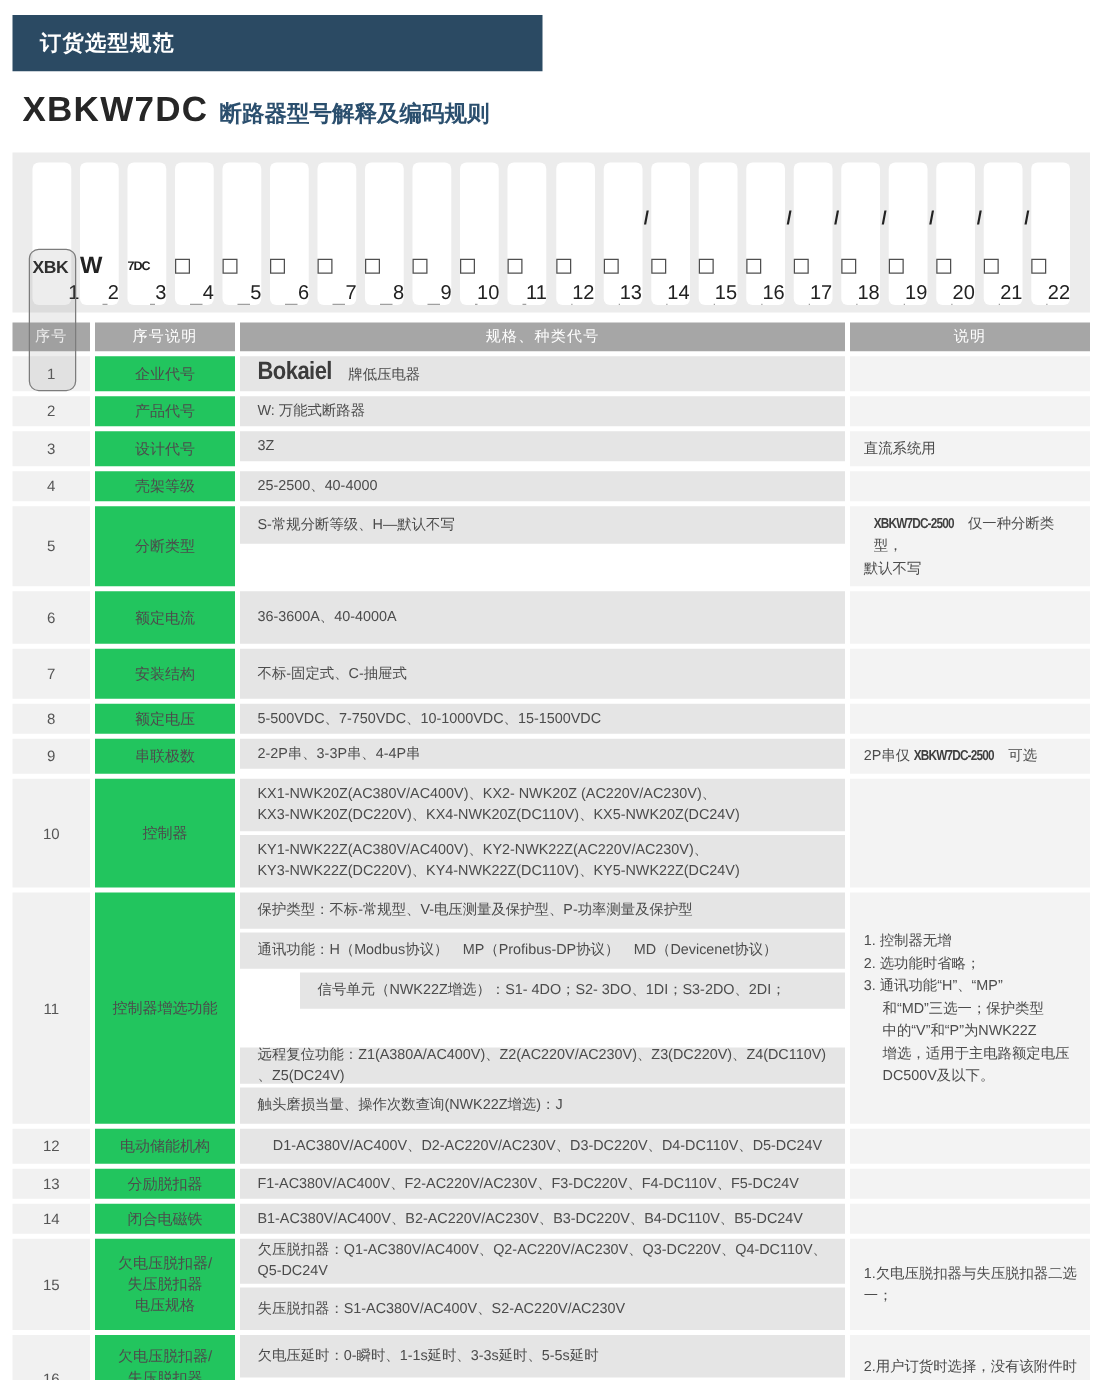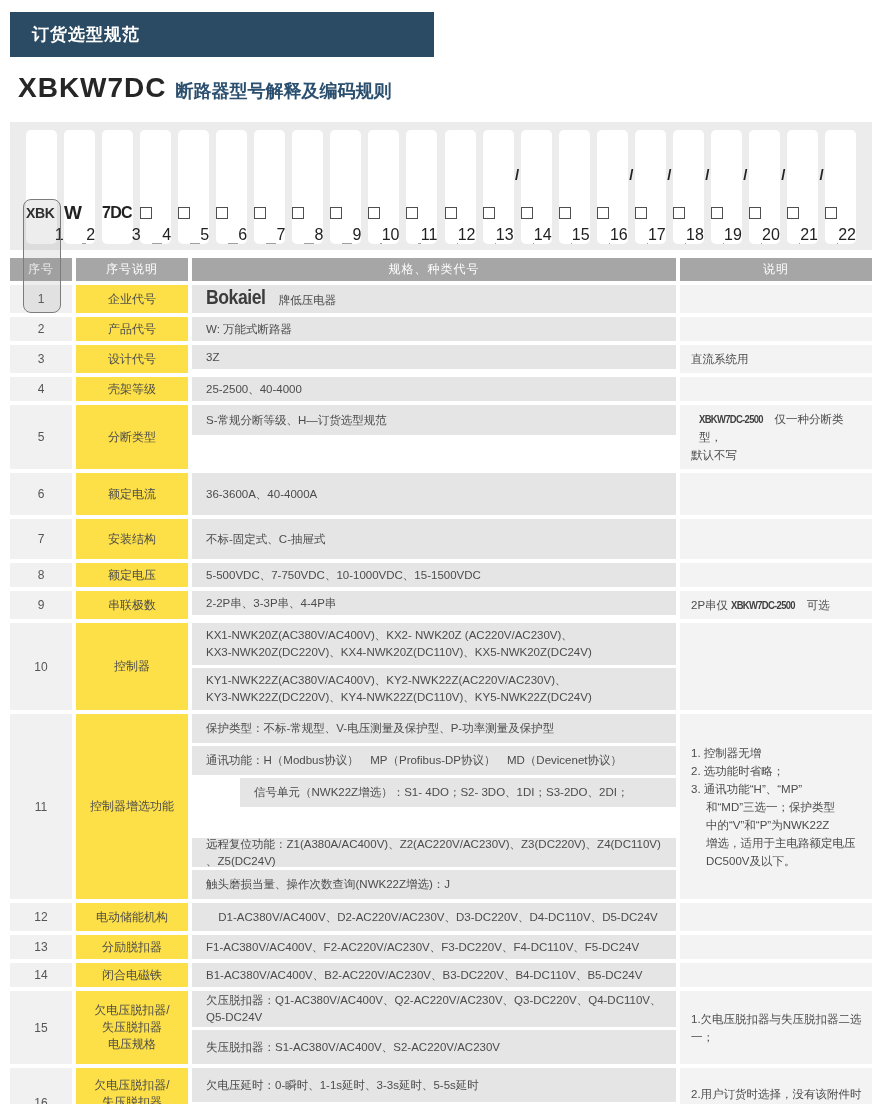--- a/index.html
+++ b/index.html
@@ -17,39 +17,39 @@
   .titlebar .model-name { font-size:28px; font-weight:600; color:#262626; letter-spacing:1px; }
   .titlebar .subtitle   { font-size:18px; font-weight:700; color:var(--subtitle,#2b4f6e); margin-left:9px; }
 
   
   .strip { position:absolute; left:10px; top:122px; width:862px; height:128px; background:#ececec; }
   .pill  { position:absolute; top:8px; width:31px; height:114px; background:#fff; border-radius:5px;
            display:flex; flex-direction:row; align-items:flex-end; }
   .pill .sym  { height:62px; display:flex; align-items:center; justify-content:center; }
   .sym-text   { font-size:14px; font-weight:600; color:#222; letter-spacing:-0.3px; white-space:nowrap; }
   .sym-text.w { font-size:19px; }
-  .sym-text.cond { font-size:16px; font-weight:700; letter-spacing:-0.8px; }
+  .sym-text.cond { font-size:10px; font-weight:700; letter-spacing:-0.8px; }
   .sym-box    { width:12px; height:12px; border:1.5px solid #4f4f4f; background:#fff; }
   .pill .sep  { width:22px; border-top:1px solid #a0a0a0; margin-top:7px; }
   .pill .num  { margin-top:7px; font-size:16px; color:#222; }
   .slash { position:absolute; top:44px; font-size:15px; font-weight:700; color:#222; width:8px; text-align:center; }
 
   
   .hl-box { position:absolute; left:23px; top:199px; width:38px; height:114px;
             border:1px solid #7c7c7c; border-radius:8px; background:rgba(130,130,130,0.14);
             z-index:5; pointer-events:none; }
 
   
   .tbl { position:absolute; left:10px; top:258px; width:862px; }
   .t-head, .t-row { display:grid; grid-template-columns:62px 112px 1fr 192px; column-gap:4px; margin-bottom:4px; }
   .t-head .hc { background:var(--hdr,#a6a6a6); color:#fff; font-size:12px; height:23px;
                 display:flex; align-items:center; justify-content:center; letter-spacing:1px; }
   .cell { display:flex; flex-direction:column; justify-content:center; font-size:11.5px; }
   .c1 { background:#f1f1f1; align-items:center; color:#555; font-size:12px; }
-  .c2 { background:#fde047; align-items:center; text-align:left; color:#4c4c4c; font-size:12px; line-height:17px; }
+  .c2 { background:#22c55e; align-items:center; text-align:left; color:#4c4c4c; font-size:12px; line-height:17px; }
   .c3wrap { display:flex; flex-direction:column; row-gap:3px; }
   .c3 { background:#e5e5e5; padding-left:14px; padding-right:6px; color:#4c4c4c; line-height:17px; white-space:pre-wrap; }
   .c4 { background:#f3f3f3; padding:5px 8px 5px 11px; color:#4c4c4c; line-height:18px; font-size:11.5px; }
   .c4wrap { display:flex; flex-direction:column; row-gap:3px; }
   .c4 .nline { white-space:pre-wrap; }
 
   .brand-logo { font-size:20px; font-weight:700; color:#3c3c3c; letter-spacing:-0.5px; margin-right:5px;
                 display:inline-block; transform:scaleX(0.88); transform-origin:0 70%; }
   .model-num  { font-weight:700; letter-spacing:-0.8px; color:#3f3f3f; display:inline-block;
                 transform:scaleX(0.82); transform-origin:0 60%; margin-right:-0.5em; }
@@ -293,21 +293,21 @@
           <div class="cell c4"></div>
         </div>
         <div class="t-row">
           <div class="cell c1">
             <span>5</span>
           </div>
           <div class="cell c2">
             <div>分断类型</div>
           </div>
           <div class="c3wrap">
-            <div class="cell c3" style="height: 30px;"><div><span>S-常规分断等级、H—订货选型规范</span></div></div>
+            <div class="cell c3" style="height: 30px;"><div><span>S-常规分断等级、H—默认不写</span></div></div>
           </div>
           <div class="cell c4">
             <div class="nline" style="padding-left: 8px;"><span class="model-num">XBKW7DC-2500</span><span> 仅一种分断类型，</span></div>
             <div class="nline"><span>默认不写</span></div>
           </div>
         </div>
         <div class="t-row">
           <div class="cell c1">
             <span>6</span>
           </div>

